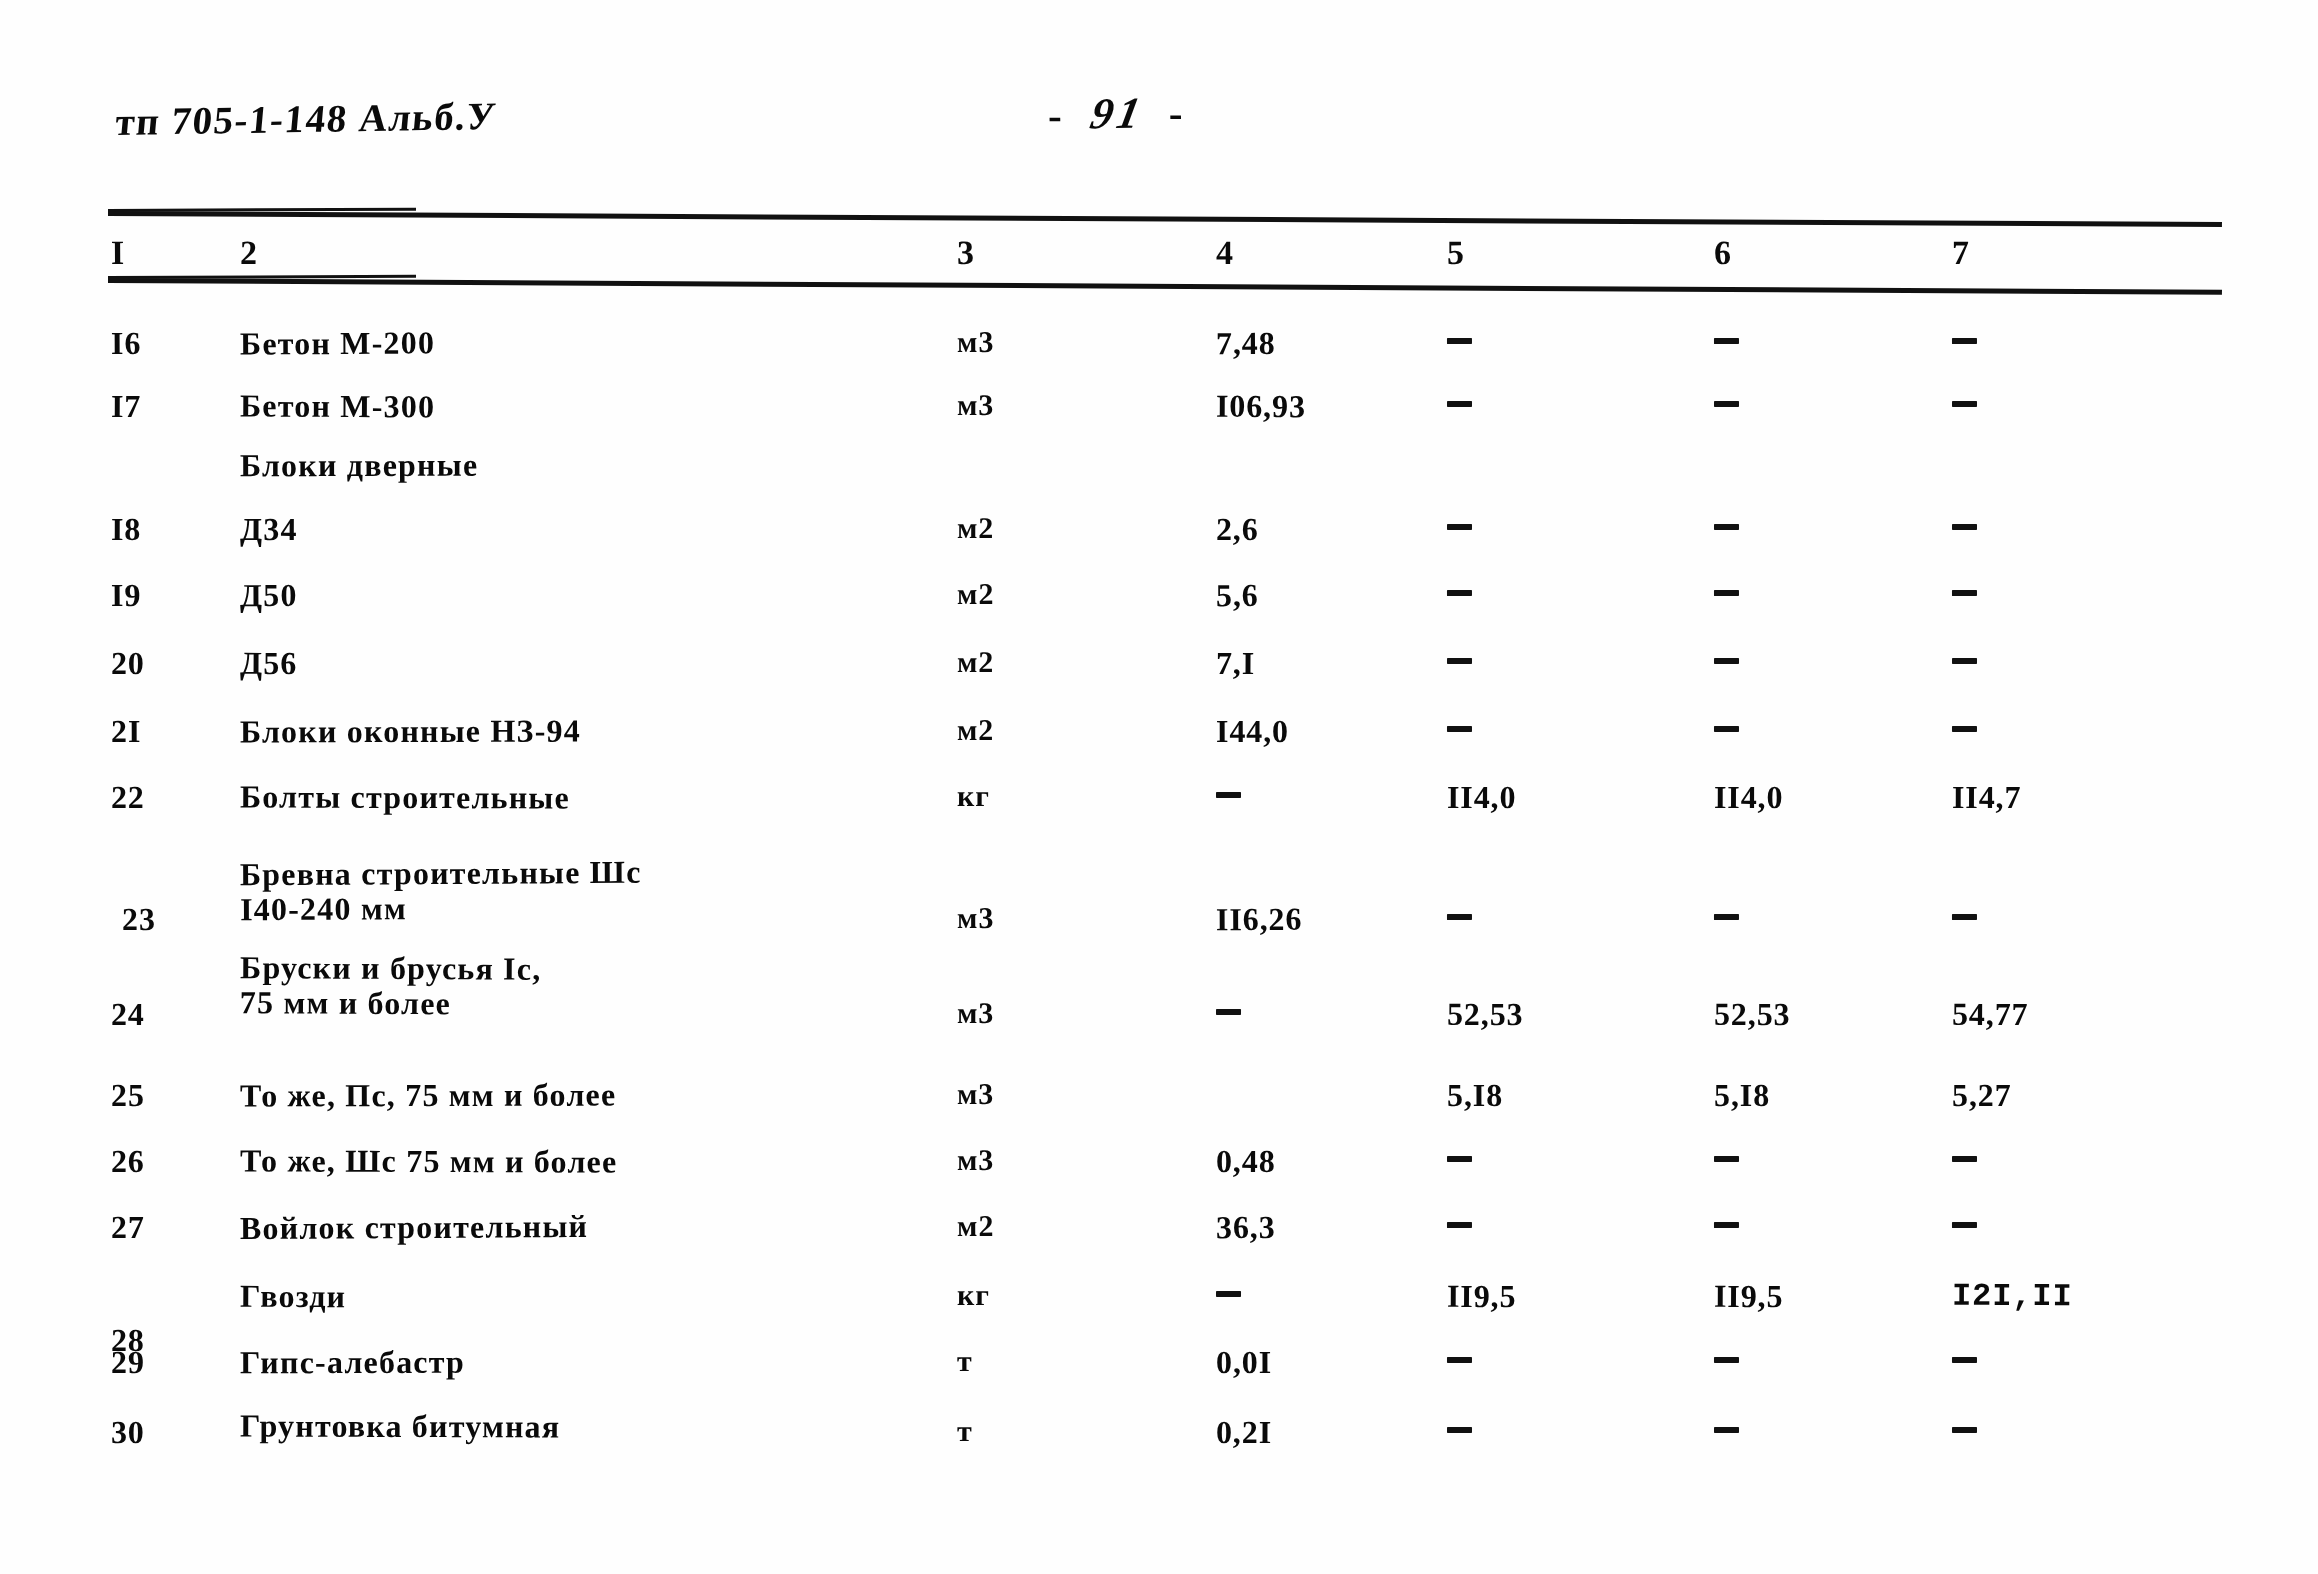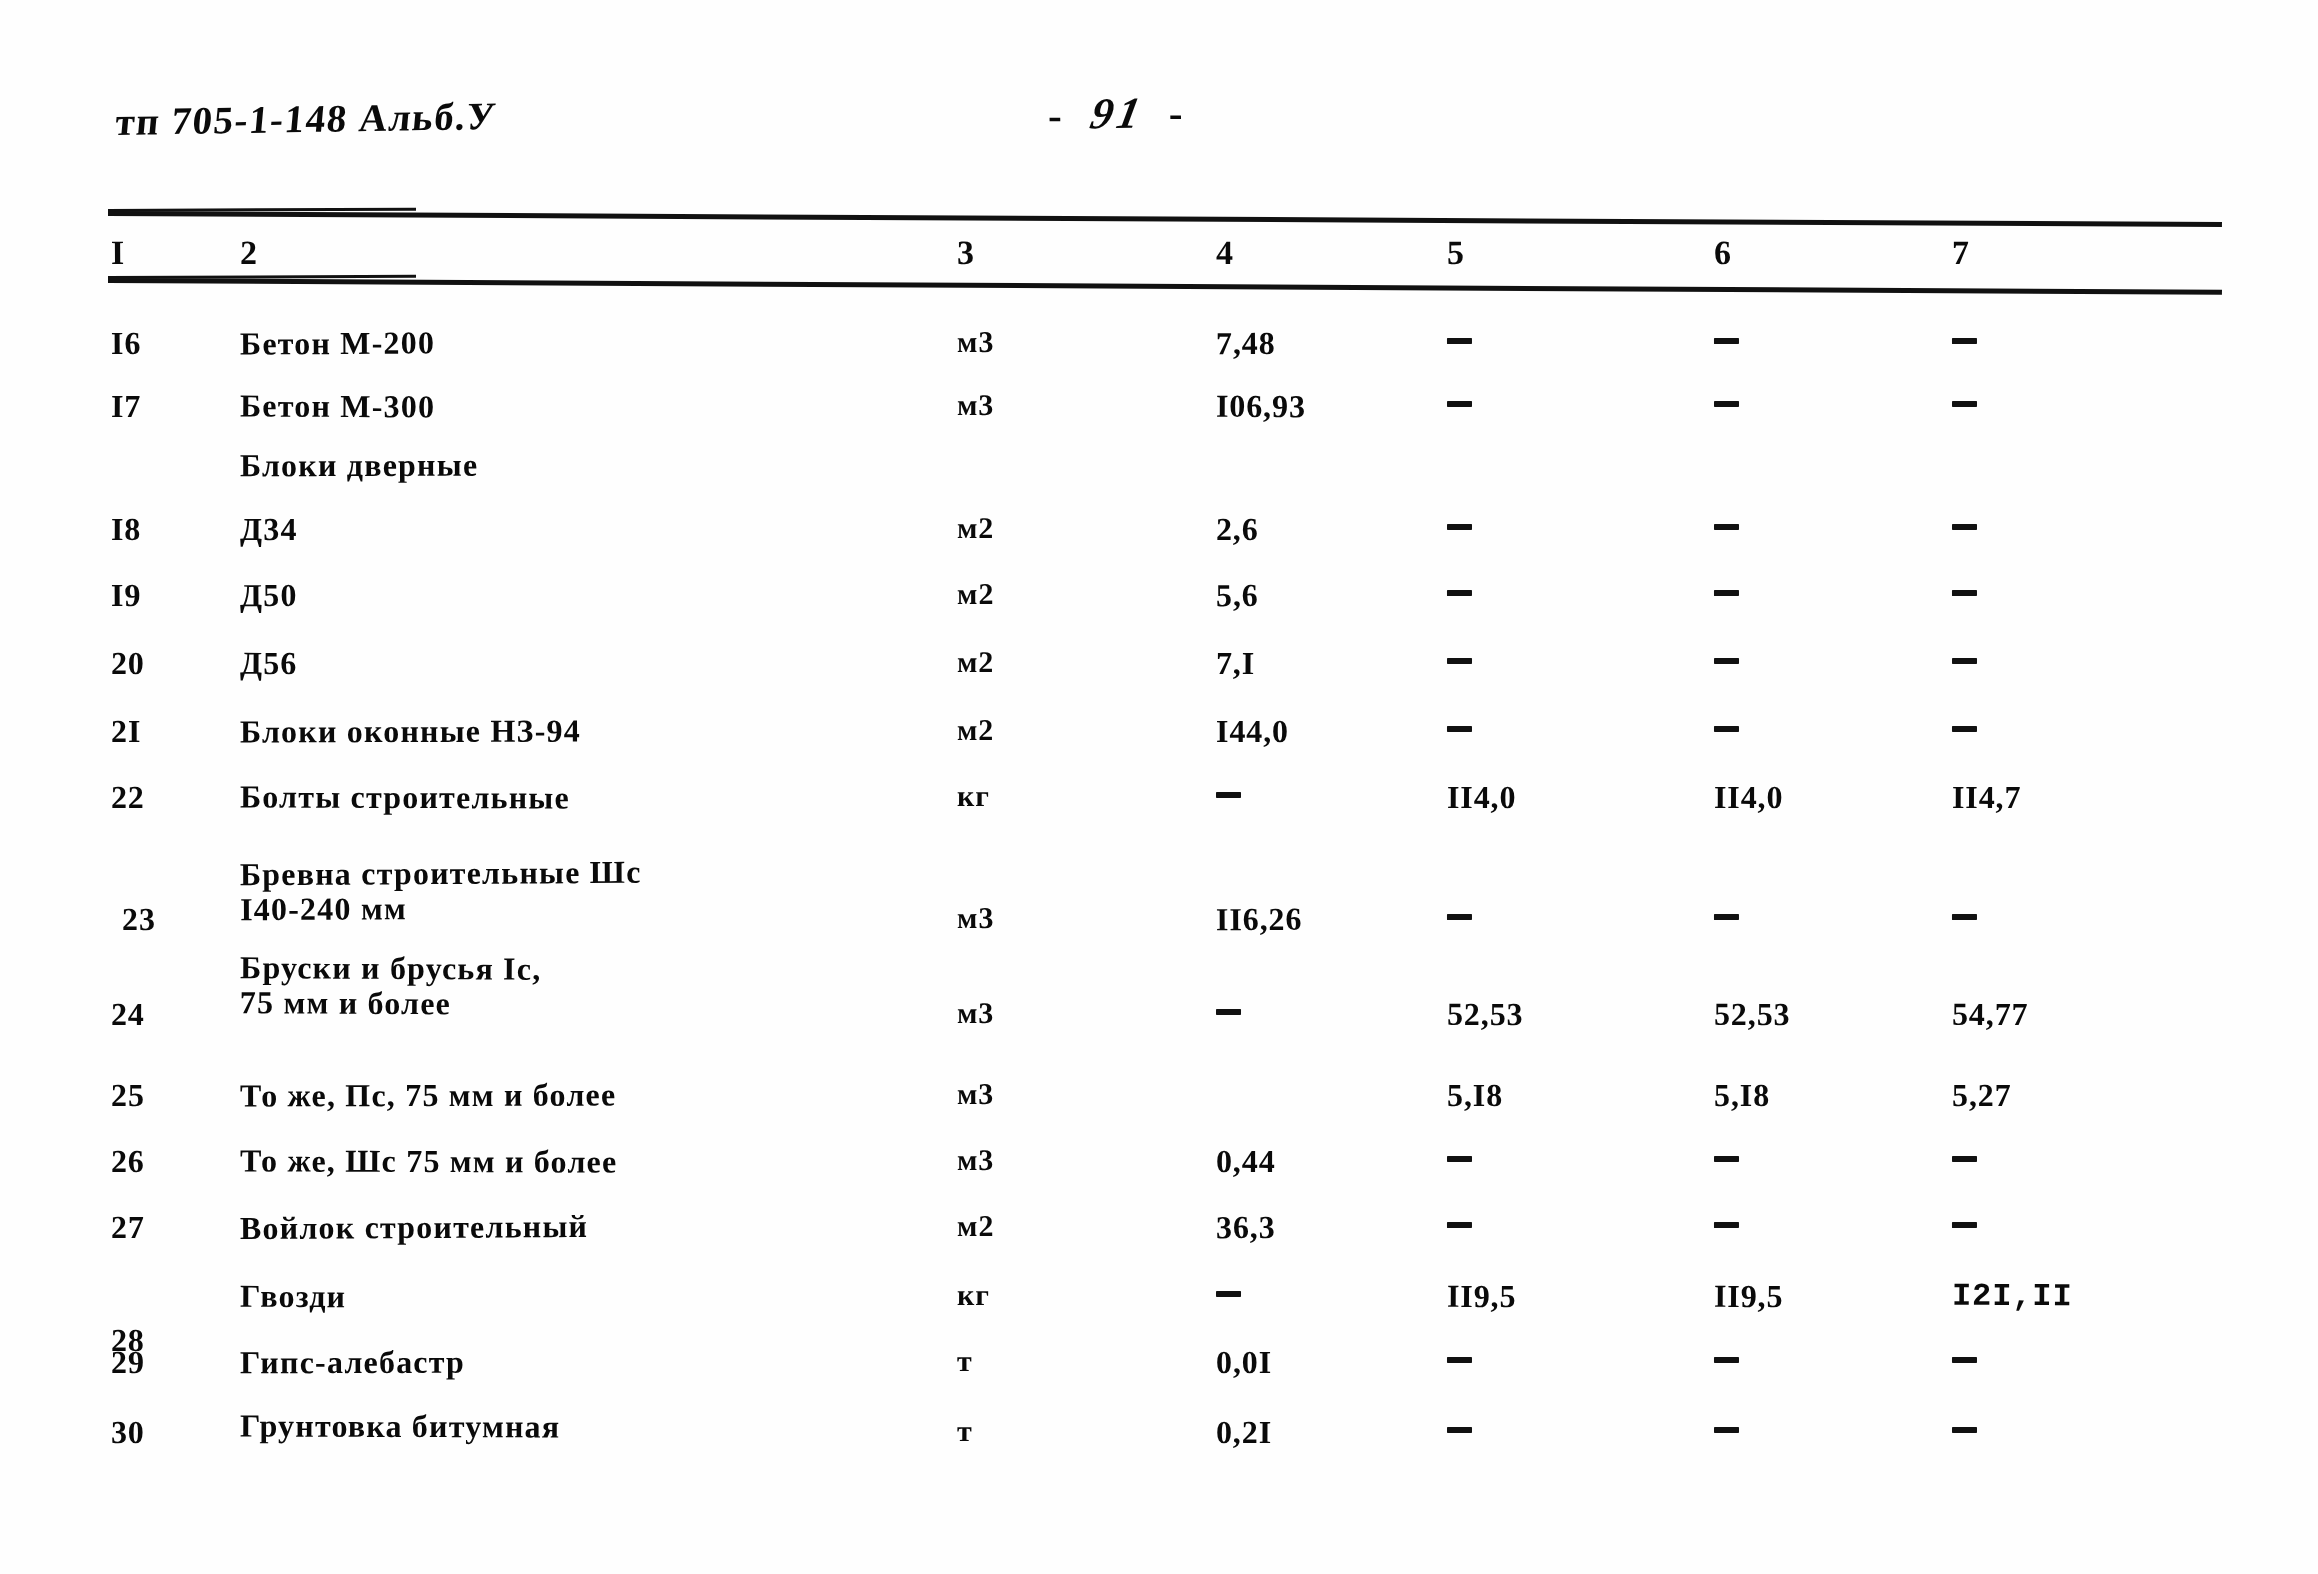--- a/index.html
+++ b/index.html
@@ -204,21 +204,21 @@
       <div class="cell c-val ink-b" style="left: 1952px; top: 996px;">54,77</div>
       <div class="cell c-num ink-c" style="left: 111px; top: 1077px;">25</div>
       <div class="cell c-name ink-c" style="left: 240px; top: 1077px;">То же, Пс, 75 мм и более</div>
       <div class="cell c-unit ink-c" style="left: 957px; top: 1077px;">м3</div>
       <div class="cell c-val ink-c" style="left: 1447px; top: 1077px;">5,I8</div>
       <div class="cell c-val ink-c" style="left: 1714px; top: 1077px;">5,I8</div>
       <div class="cell c-val ink-c" style="left: 1952px; top: 1077px;">5,27</div>
       <div class="cell c-num ink-d" style="left: 111px; top: 1143px;">26</div>
       <div class="cell c-name ink-d" style="left: 240px; top: 1143px;">То же, Шс 75 мм и более</div>
       <div class="cell c-unit ink-d" style="left: 957px; top: 1143px;">м3</div>
-      <div class="cell c-val ink-d" style="left: 1216px; top: 1143px;">0,44</div>
+      <div class="cell c-val ink-d" style="left: 1216px; top: 1143px;">0,48</div>
       <div class="cell c-val ink-d" style="left: 1447px; top: 1143px;"><span class="dash"></span></div>
       <div class="cell c-val ink-d" style="left: 1714px; top: 1143px;"><span class="dash"></span></div>
       <div class="cell c-val ink-d" style="left: 1952px; top: 1143px;"><span class="dash"></span></div>
       <div class="cell c-num ink-a" style="left: 111px; top: 1209px;">27</div>
       <div class="cell c-name ink-a" style="left: 240px; top: 1209px;">Войлок строительный</div>
       <div class="cell c-unit ink-a" style="left: 957px; top: 1209px;">м2</div>
       <div class="cell c-val ink-a" style="left: 1216px; top: 1209px;">36,3</div>
       <div class="cell c-val ink-a" style="left: 1447px; top: 1209px;"><span class="dash"></span></div>
       <div class="cell c-val ink-a" style="left: 1714px; top: 1209px;"><span class="dash"></span></div>
       <div class="cell c-val ink-a" style="left: 1952px; top: 1209px;"><span class="dash"></span></div>

